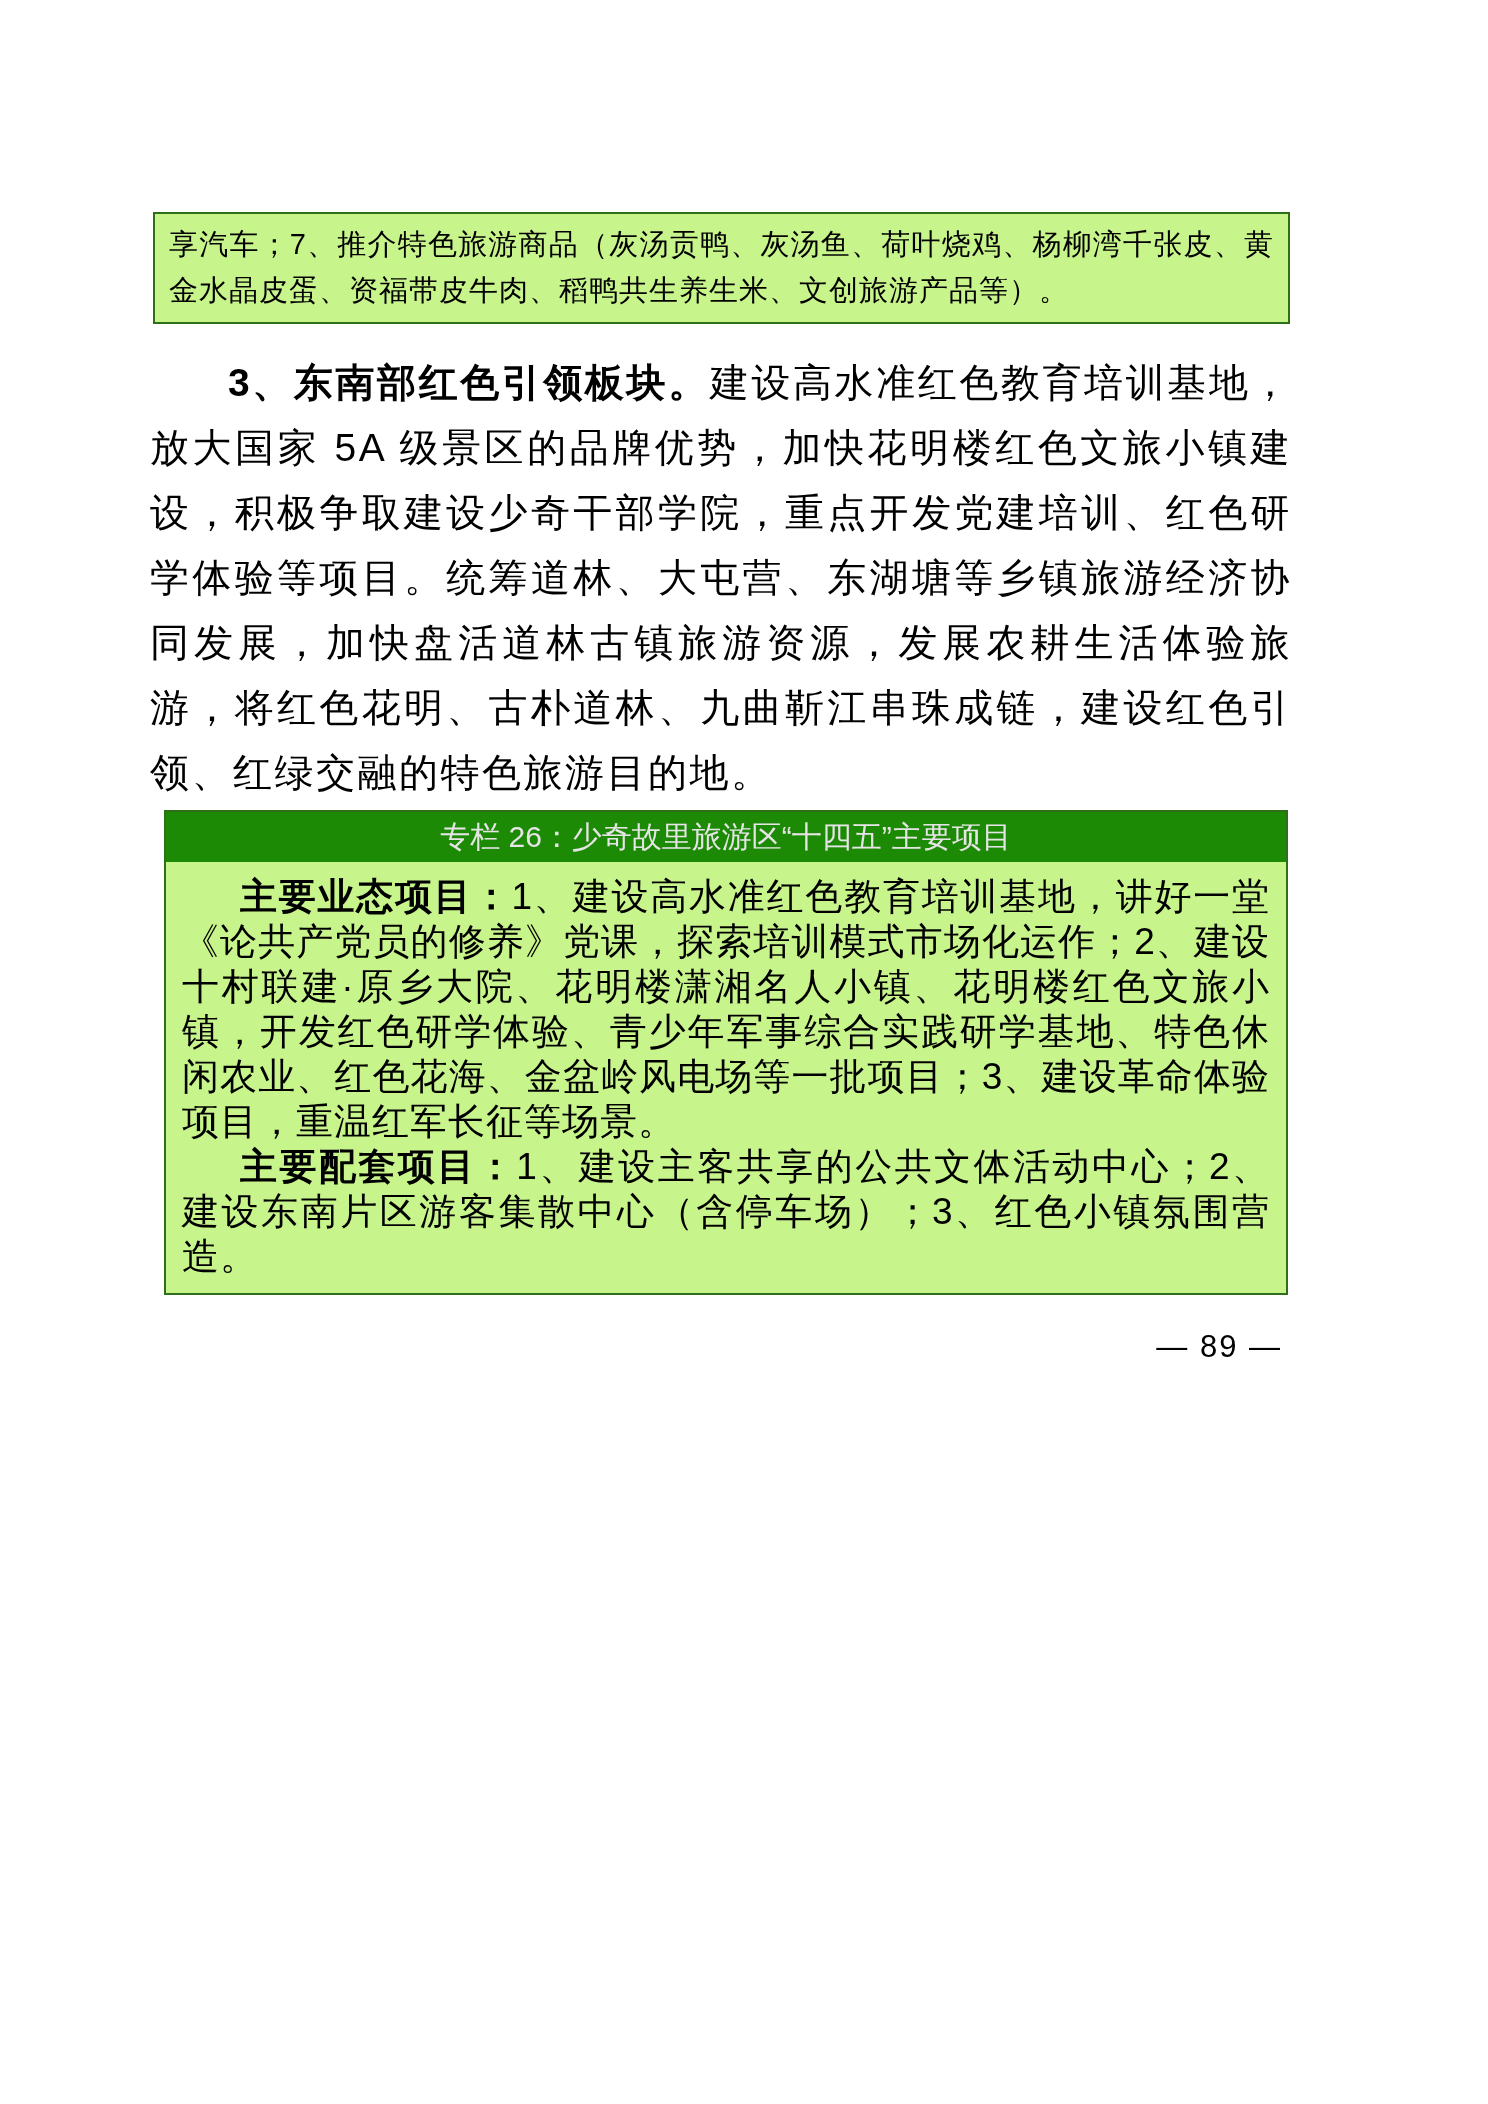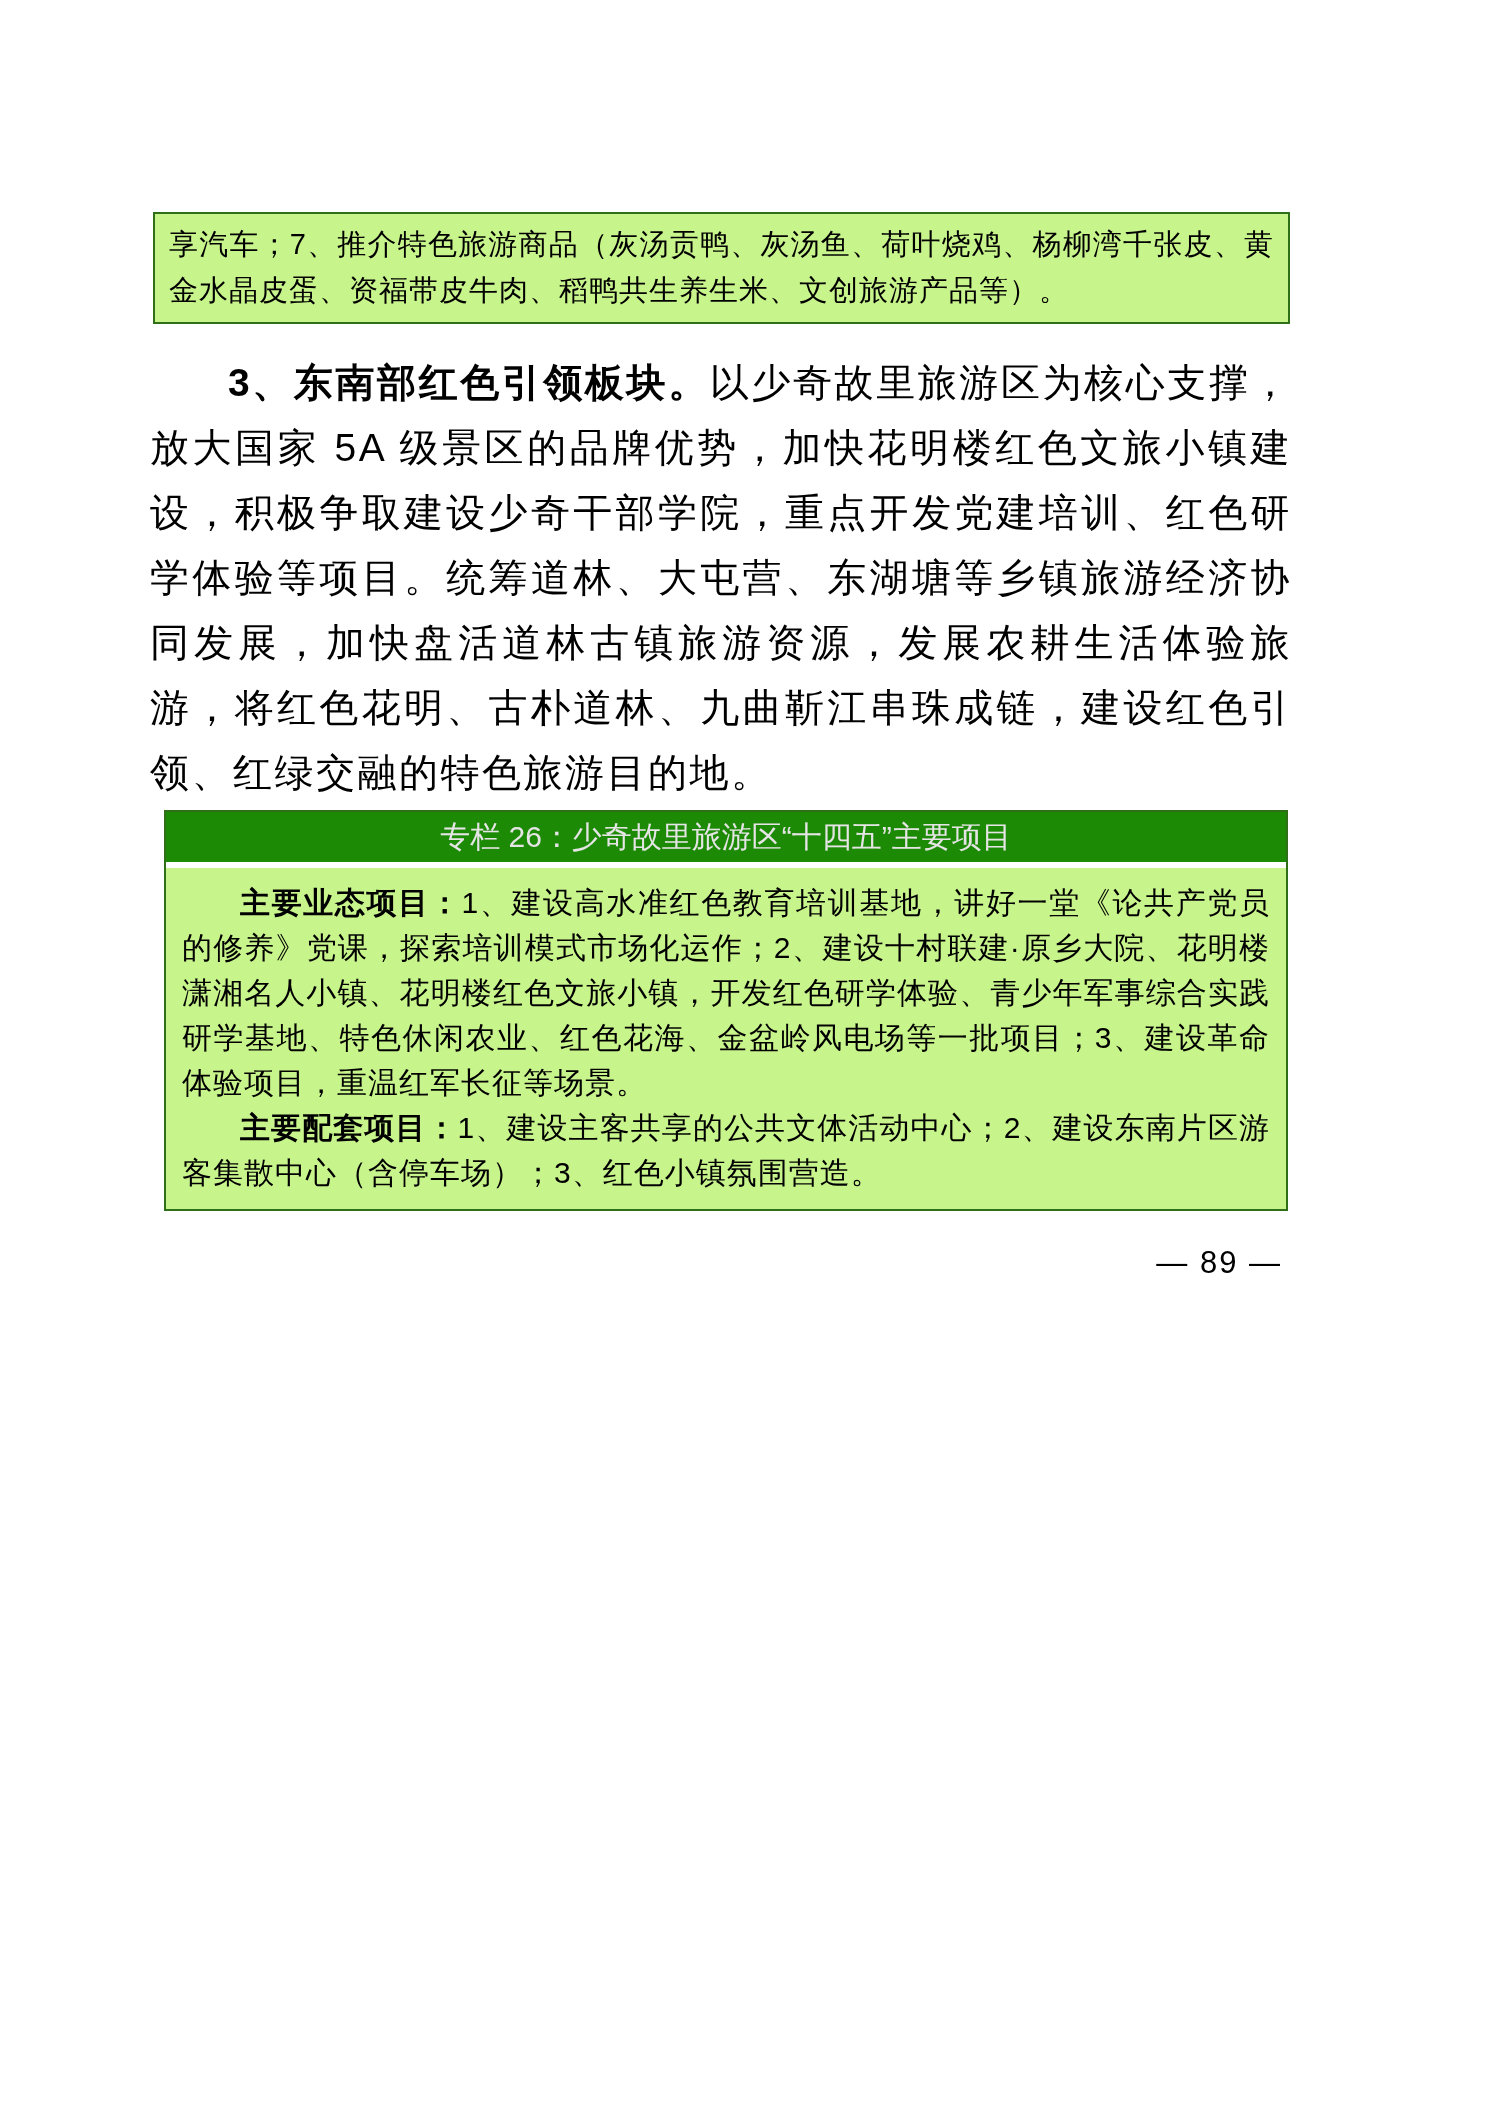--- a/index.html
+++ b/index.html
@@ -49,25 +49,24 @@
     background:#1d8a06;
     color:#e5e5e5;
     text-align:center;
     font-size:30px;
     line-height:34px;
     padding:8px 4px;
   }
   .column-body {
     background:#c8f48c;
     padding:12px 16px 14px 16px;
-    font-size:30px;
+    font-size:37px;
     line-height:45px;
     letter-spacing:1px;
     text-align:justify;
-    margin-top:6px;
   }
   .box27 .column-body { padding:16px 16px 20px 16px; }
   .box-para { margin:0; text-indent:58px; }
   .box-para b { font-weight:bold; }
   
   .page-number {
     margin:34px 206px 16px 0;
     text-align:right;
     font-size:31px;
     letter-spacing:2px;
@@ -75,21 +74,21 @@
 </style>
 </head>
 <body>
 
 <div class="page">
 
   <div class="cont-box">
     <p class="box-text">享汽车；7、推介特色旅游商品（灰汤贡鸭、灰汤鱼、荷叶烧鸡、杨柳湾千张皮、黄金水晶皮蛋、资福带皮牛肉、稻鸭共生养生米、文创旅游产品等）。</p>
   </div>
 
-  <p class="para"><b class="para-head">3、东南部红色引领板块。</b><span>以少奇故里旅游区为核心支撑，放大国家 5A 级景区的品牌优势，加快花明楼红色文旅小镇建设，积极争取建设少奇干部学院，重点开发党建培训、红色研学体验等项目。统筹道林、大屯营、东湖塘等乡镇旅游经济协同发展，加快盘活道林古镇旅游资源，发展农耕生活体验旅游，将红色花明、古朴道林、九曲靳江串珠成链，建设红色引领、红绿交融的特色旅游目的地。</span></p>
+  <p class="para"><b class="para-head">3、东南部红色引领板块。</b><span>建设高水准红色教育培训基地，放大国家 5A 级景区的品牌优势，加快花明楼红色文旅小镇建设，积极争取建设少奇干部学院，重点开发党建培训、红色研学体验等项目。统筹道林、大屯营、东湖塘等乡镇旅游经济协同发展，加快盘活道林古镇旅游资源，发展农耕生活体验旅游，将红色花明、古朴道林、九曲靳江串珠成链，建设红色引领、红绿交融的特色旅游目的地。</span></p>
 
   <div class="column-box box26">
     <div class="column-header">专栏 26：少奇故里旅游区“十四五”主要项目</div>
     <div class="column-body">
       <p class="box-para"><b>主要业态项目：</b><span>1、建设高水准红色教育培训基地，讲好一堂《论共产党员的修养》党课，探索培训模式市场化运作；2、建设十村联建·原乡大院、花明楼潇湘名人小镇、花明楼红色文旅小镇，开发红色研学体验、青少年军事综合实践研学基地、特色休闲农业、红色花海、金盆岭风电场等一批项目；3、建设革命体验项目，重温红军长征等场景。</span></p>
       <p class="box-para"><b>主要配套项目：</b><span>1、建设主客共享的公共文体活动中心；2、建设东南片区游客集散中心（含停车场）；3、红色小镇氛围营造。</span></p>
     </div>
   </div>
 
 

